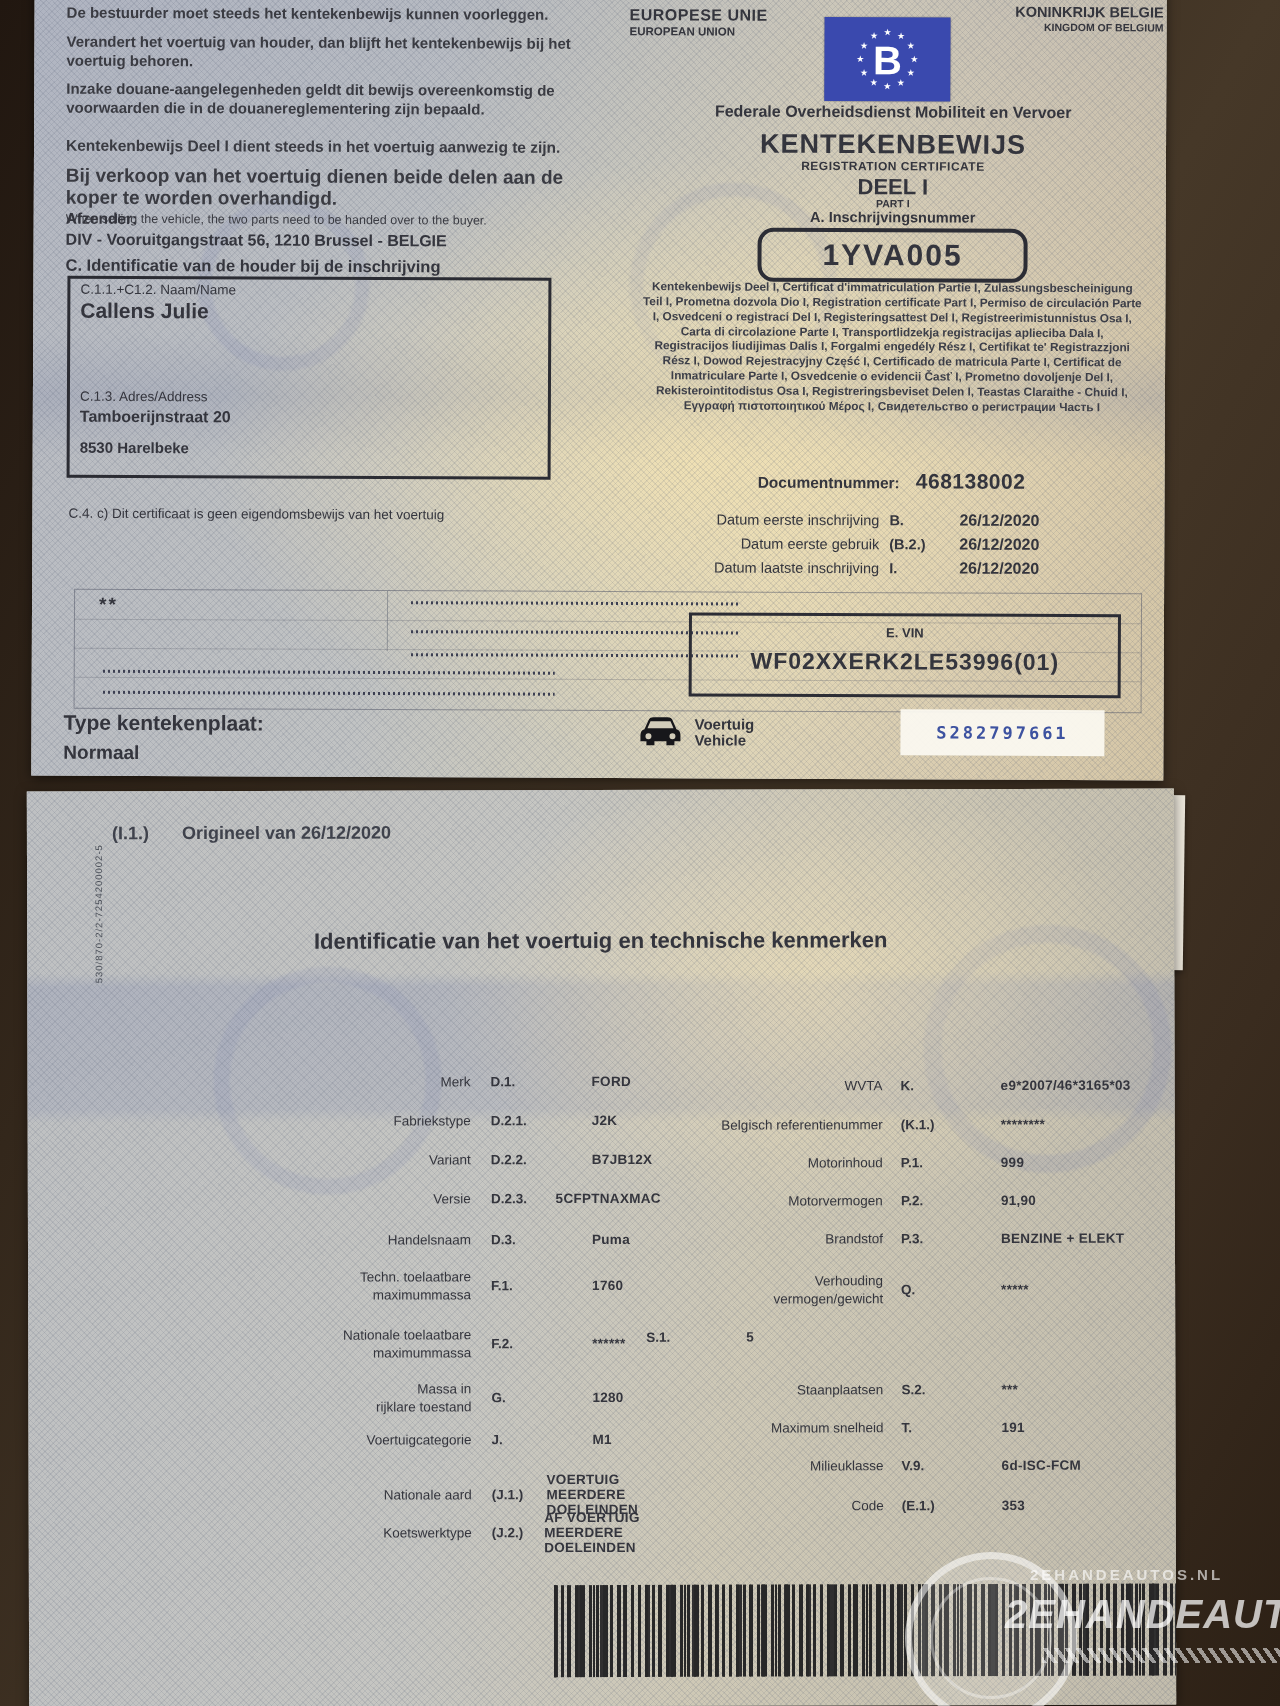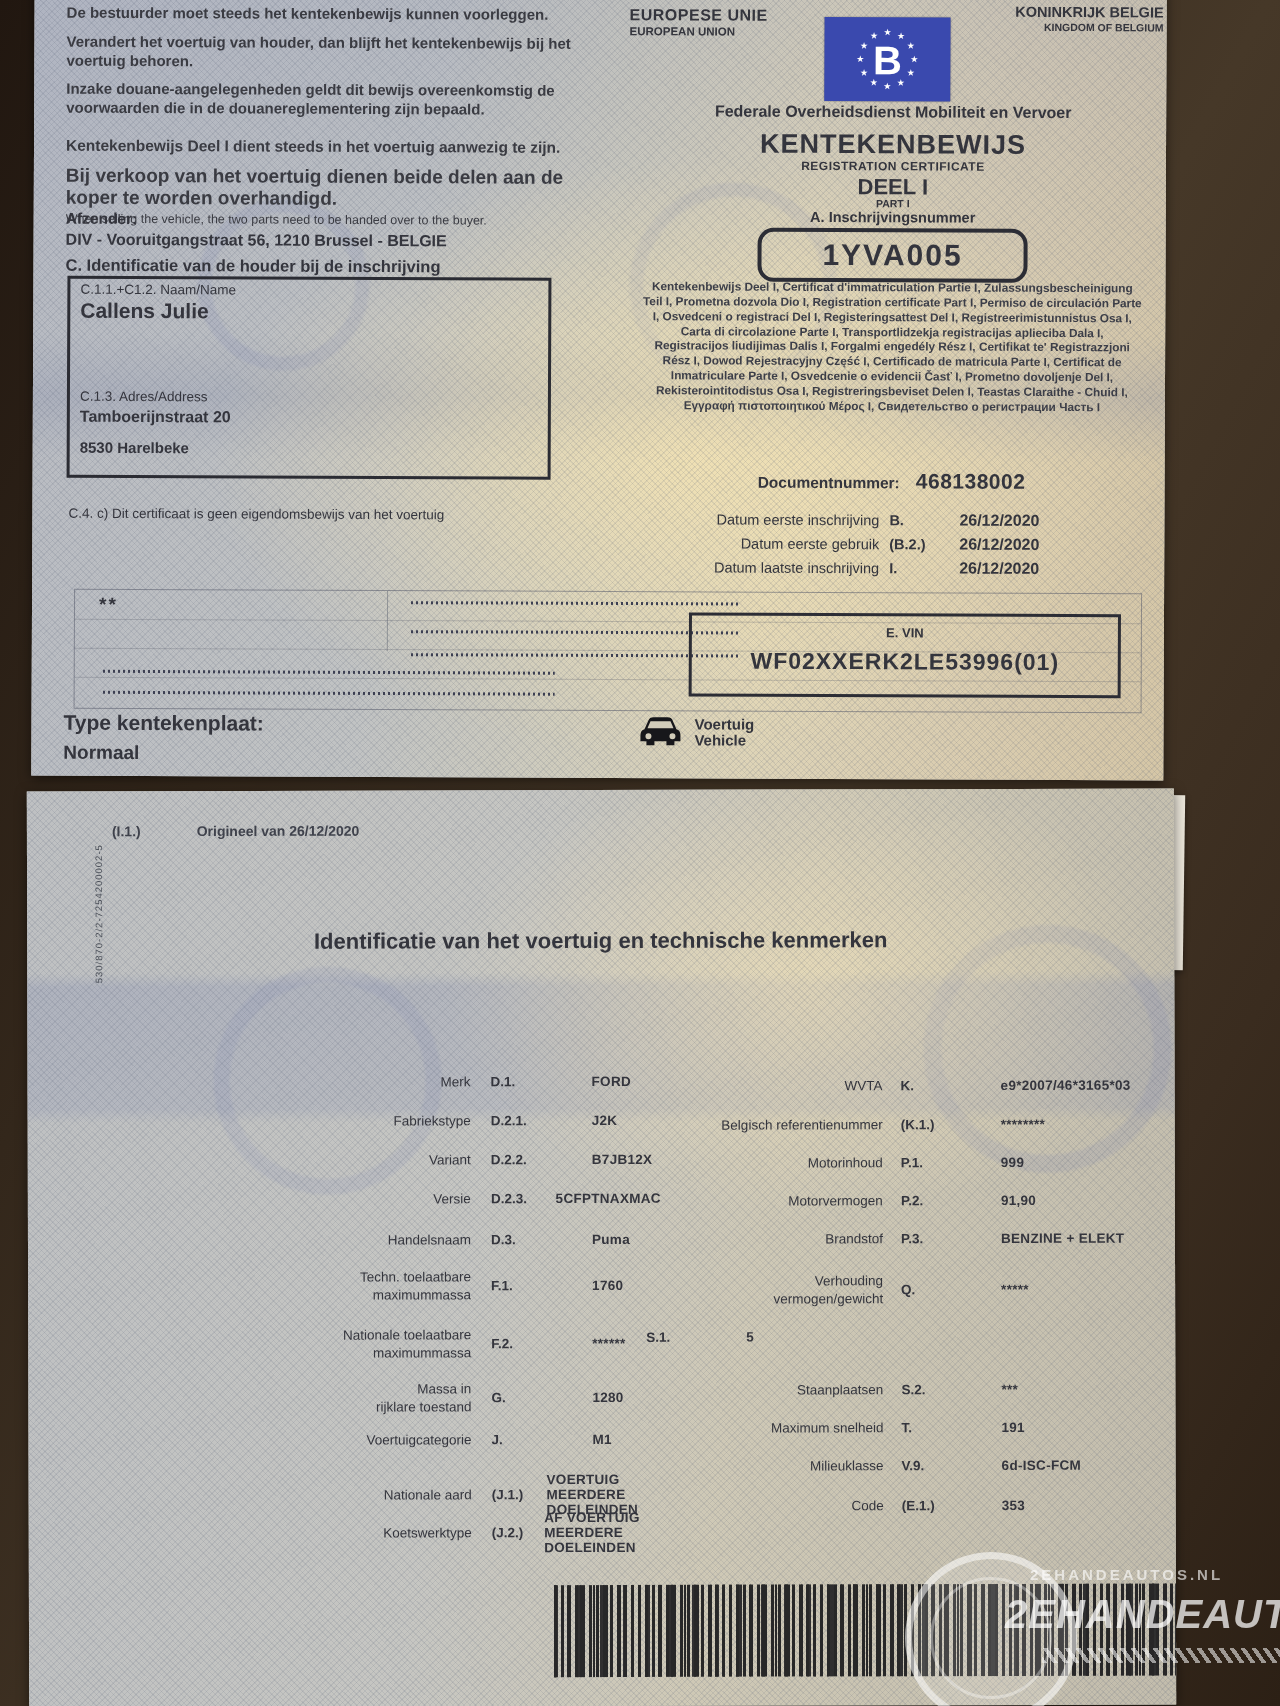--- a/index.html
+++ b/index.html
@@ -90,21 +90,21 @@
   .page2{left:28px;top:790px;width:1147px;height:916px;transform:rotate(-.15deg);
     background-image:
       radial-gradient(ellipse 520px 320px at 68% 22%,rgba(244,228,185,.6),transparent 70%),
       radial-gradient(circle 120px at 300px 290px,transparent 96px,rgba(110,120,175,.12) 100px 112px,transparent 116px),
       radial-gradient(circle 130px at 1020px 260px,transparent 104px,rgba(110,120,175,.14) 108px 122px,transparent 126px),
       linear-gradient(180deg,transparent 0 182px,rgba(130,140,178,.26) 196px,rgba(130,140,178,.20) 318px,transparent 332px),
       linear-gradient(100deg,#bec0c2 0%,#c6c6c2 40%,#cfc9b6 62%,#c9c3b1 80%,#c2bcac 100%);
     background-color:#c4c4c0;}
   .edge-code{left:66px;top:192px;transform:rotate(-90deg);transform-origin:0 0;
     font-size:9.5px;letter-spacing:1px;color:#4a4f58;white-space:nowrap;font-weight:500;}
-  .origin-row{left:85px;top:32px;display:flex;gap:56px;font-size:14px;font-weight:600;color:#3f424c;}
+  .origin-row{left:85px;top:32px;display:flex;gap:33px;font-size:18px;font-weight:600;color:#3f424c;}
   .p2-header{left:0;top:138px;width:100%;text-align:center;font-size:22px;font-weight:800;}
   .trow{display:flex;align-items:center;}
   .trow .tlabel{text-align:right;font-size:13.5px;font-weight:500;white-space:pre-line;line-height:1.3;}
   .trow .tcode{font-size:13.5px;font-weight:700;}
   .trow .tval{font-size:13.5px;font-weight:600;letter-spacing:.3px;}
   .lrow{left:58px;width:575px;}
   .lrow .tlabel{flex:0 0 385px;}
   .lrow .tcode{margin-left:20px;width:85px;}
   .lrow .tval{margin-left:16px;}
   .rrow{left:600px;width:560px;}
@@ -251,20 +251,23 @@
           <path d="M8 14 L12 5 Q13 2 17 2 H31 Q35 2 36 5 L40 14 Q44 15 44 20 V26 H38 V30 H30 V26 H18 V30 H10 V26 H4 V20 Q4 15 8 14 Z" fill="#17171b"></path>
           <path d="M14 6 H34 L37 13 H11 Z" fill="#d2ccba"></path>
           <circle cx="12" cy="21" r="3" fill="#d2ccba"></circle>
           <circle cx="36" cy="21" r="3" fill="#d2ccba"></circle>
         </svg>
         <div class="labs">
           <div>Voertuig</div>
           <div>Vehicle</div>
         </div>
       </div>
+      <div class="serial-box">
+        <span>S282797661</span>
+      </div>
     </div>
   </div>
 
   <div class="sheet-edge"></div>
 
   <div class="page page2">
 
     <div class="edge-code">530/870-2/2-7254200002-5</div>
 
     <div class="origin-row">

